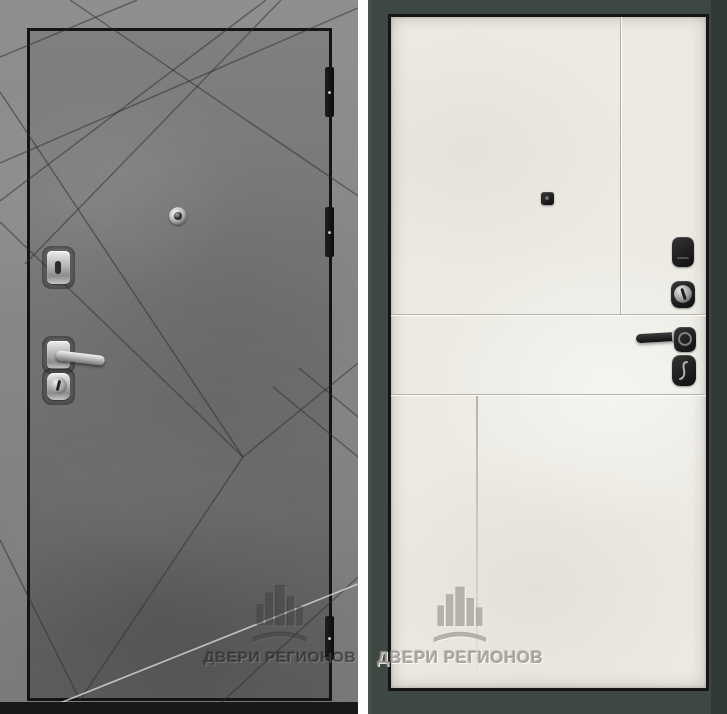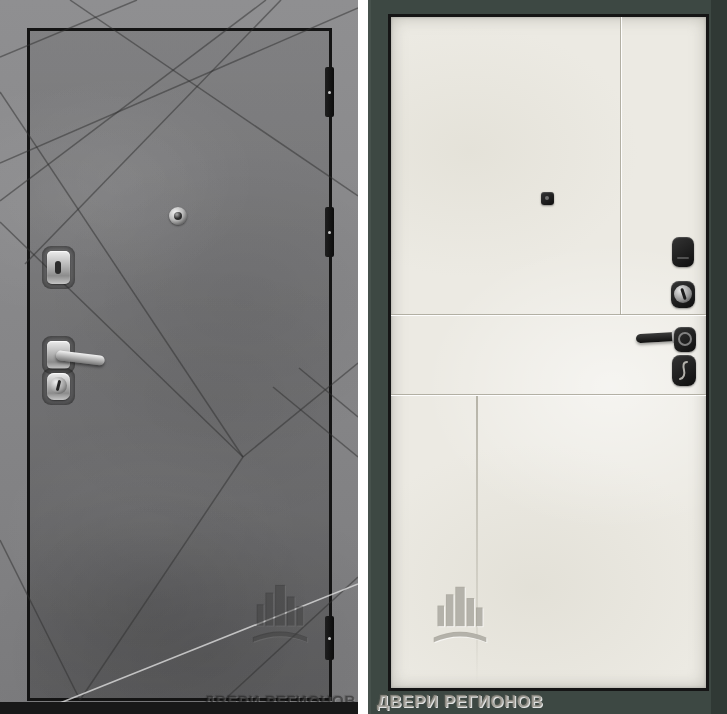--- a/index.html
+++ b/index.html
@@ -92,21 +92,21 @@
     border:2px solid rgba(205,205,205,.55);box-sizing:border-box;}
   .lever-back{left:268px;top:333px;width:44px;height:9px;border-radius:5px;
     background:linear-gradient(180deg,#3c3c3c,#101010);transform:rotate(-3deg);
     box-shadow:0 2px 3px rgba(0,0,0,.35);}
   .lever-back .collar{position:absolute;right:1px;top:-2px;width:7px;height:13px;border-radius:3px;
     background:linear-gradient(180deg,#d9d9d9,#8f8f8f);}
   .nightlock-back{left:304px;top:355px;width:24px;height:31px;border-radius:8px;}
   .nightlock-back svg{position:absolute;left:5px;top:5px;}
 
   
-  .watermark{display:flex;flex-direction:column;align-items:center;pointer-events:none;gap:44px;}
+  .watermark{display:flex;flex-direction:column;align-items:center;pointer-events:none;}
   .wm-front{left:198px;top:581px;width:164px;}
   .wm-front .wm-logo{color:rgba(42,42,42,.42);filter:drop-shadow(1px 1px 0 rgba(185,185,185,.3));}
   .wm-front .wm-text{margin-top:3px;font-size:15.5px;font-weight:bold;letter-spacing:.5px;white-space:nowrap;
     color:rgba(38,38,38,.55);text-shadow:1px 1px 0 rgba(185,185,185,.28), -1px -1px 1px rgba(0,0,0,.18);}
   .wm-back{left:4px;top:583px;width:176px;}
   .wm-back .wm-logo{color:rgba(158,155,146,.75);filter:drop-shadow(1px 1px 0 rgba(255,255,255,.85));}
   .wm-back .wm-text{margin-top:3px;font-size:17px;font-weight:bold;letter-spacing:.5px;white-space:nowrap;
     color:rgba(152,149,140,.8);text-shadow:1px 1px 0 rgba(255,255,255,.85), -1px -1px 1px rgba(95,95,90,.3);}
 </style>
 </head>

